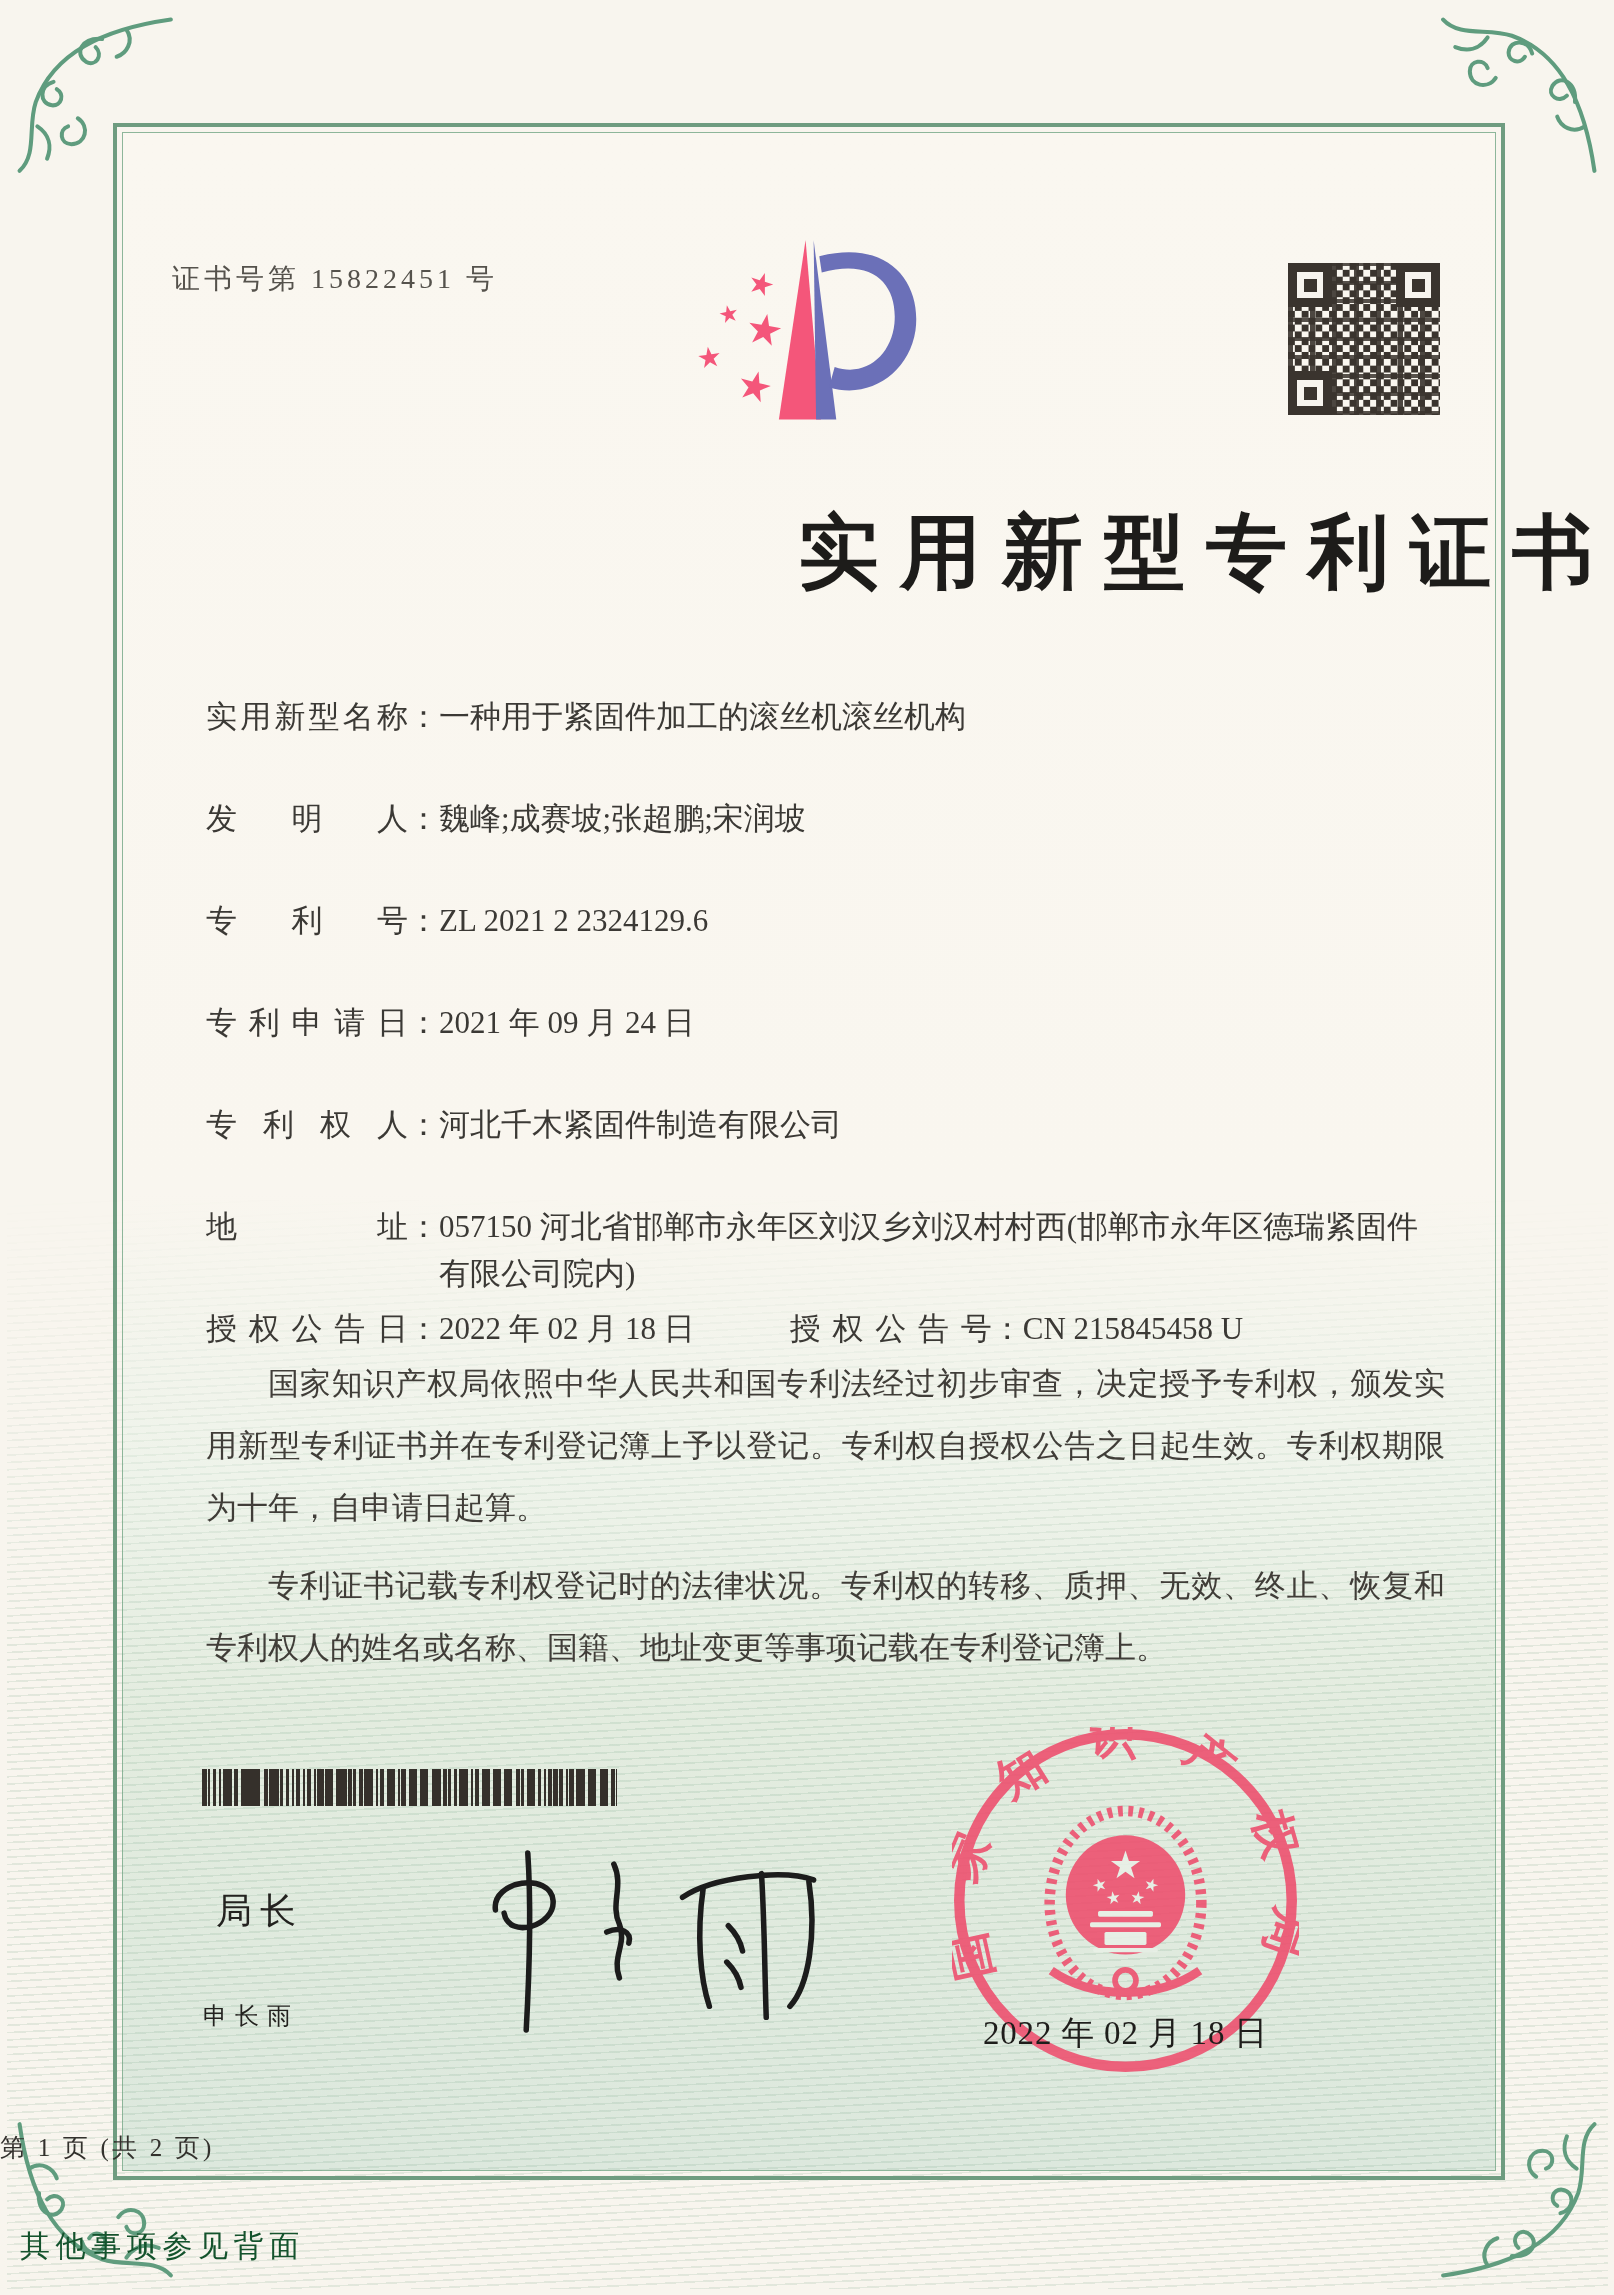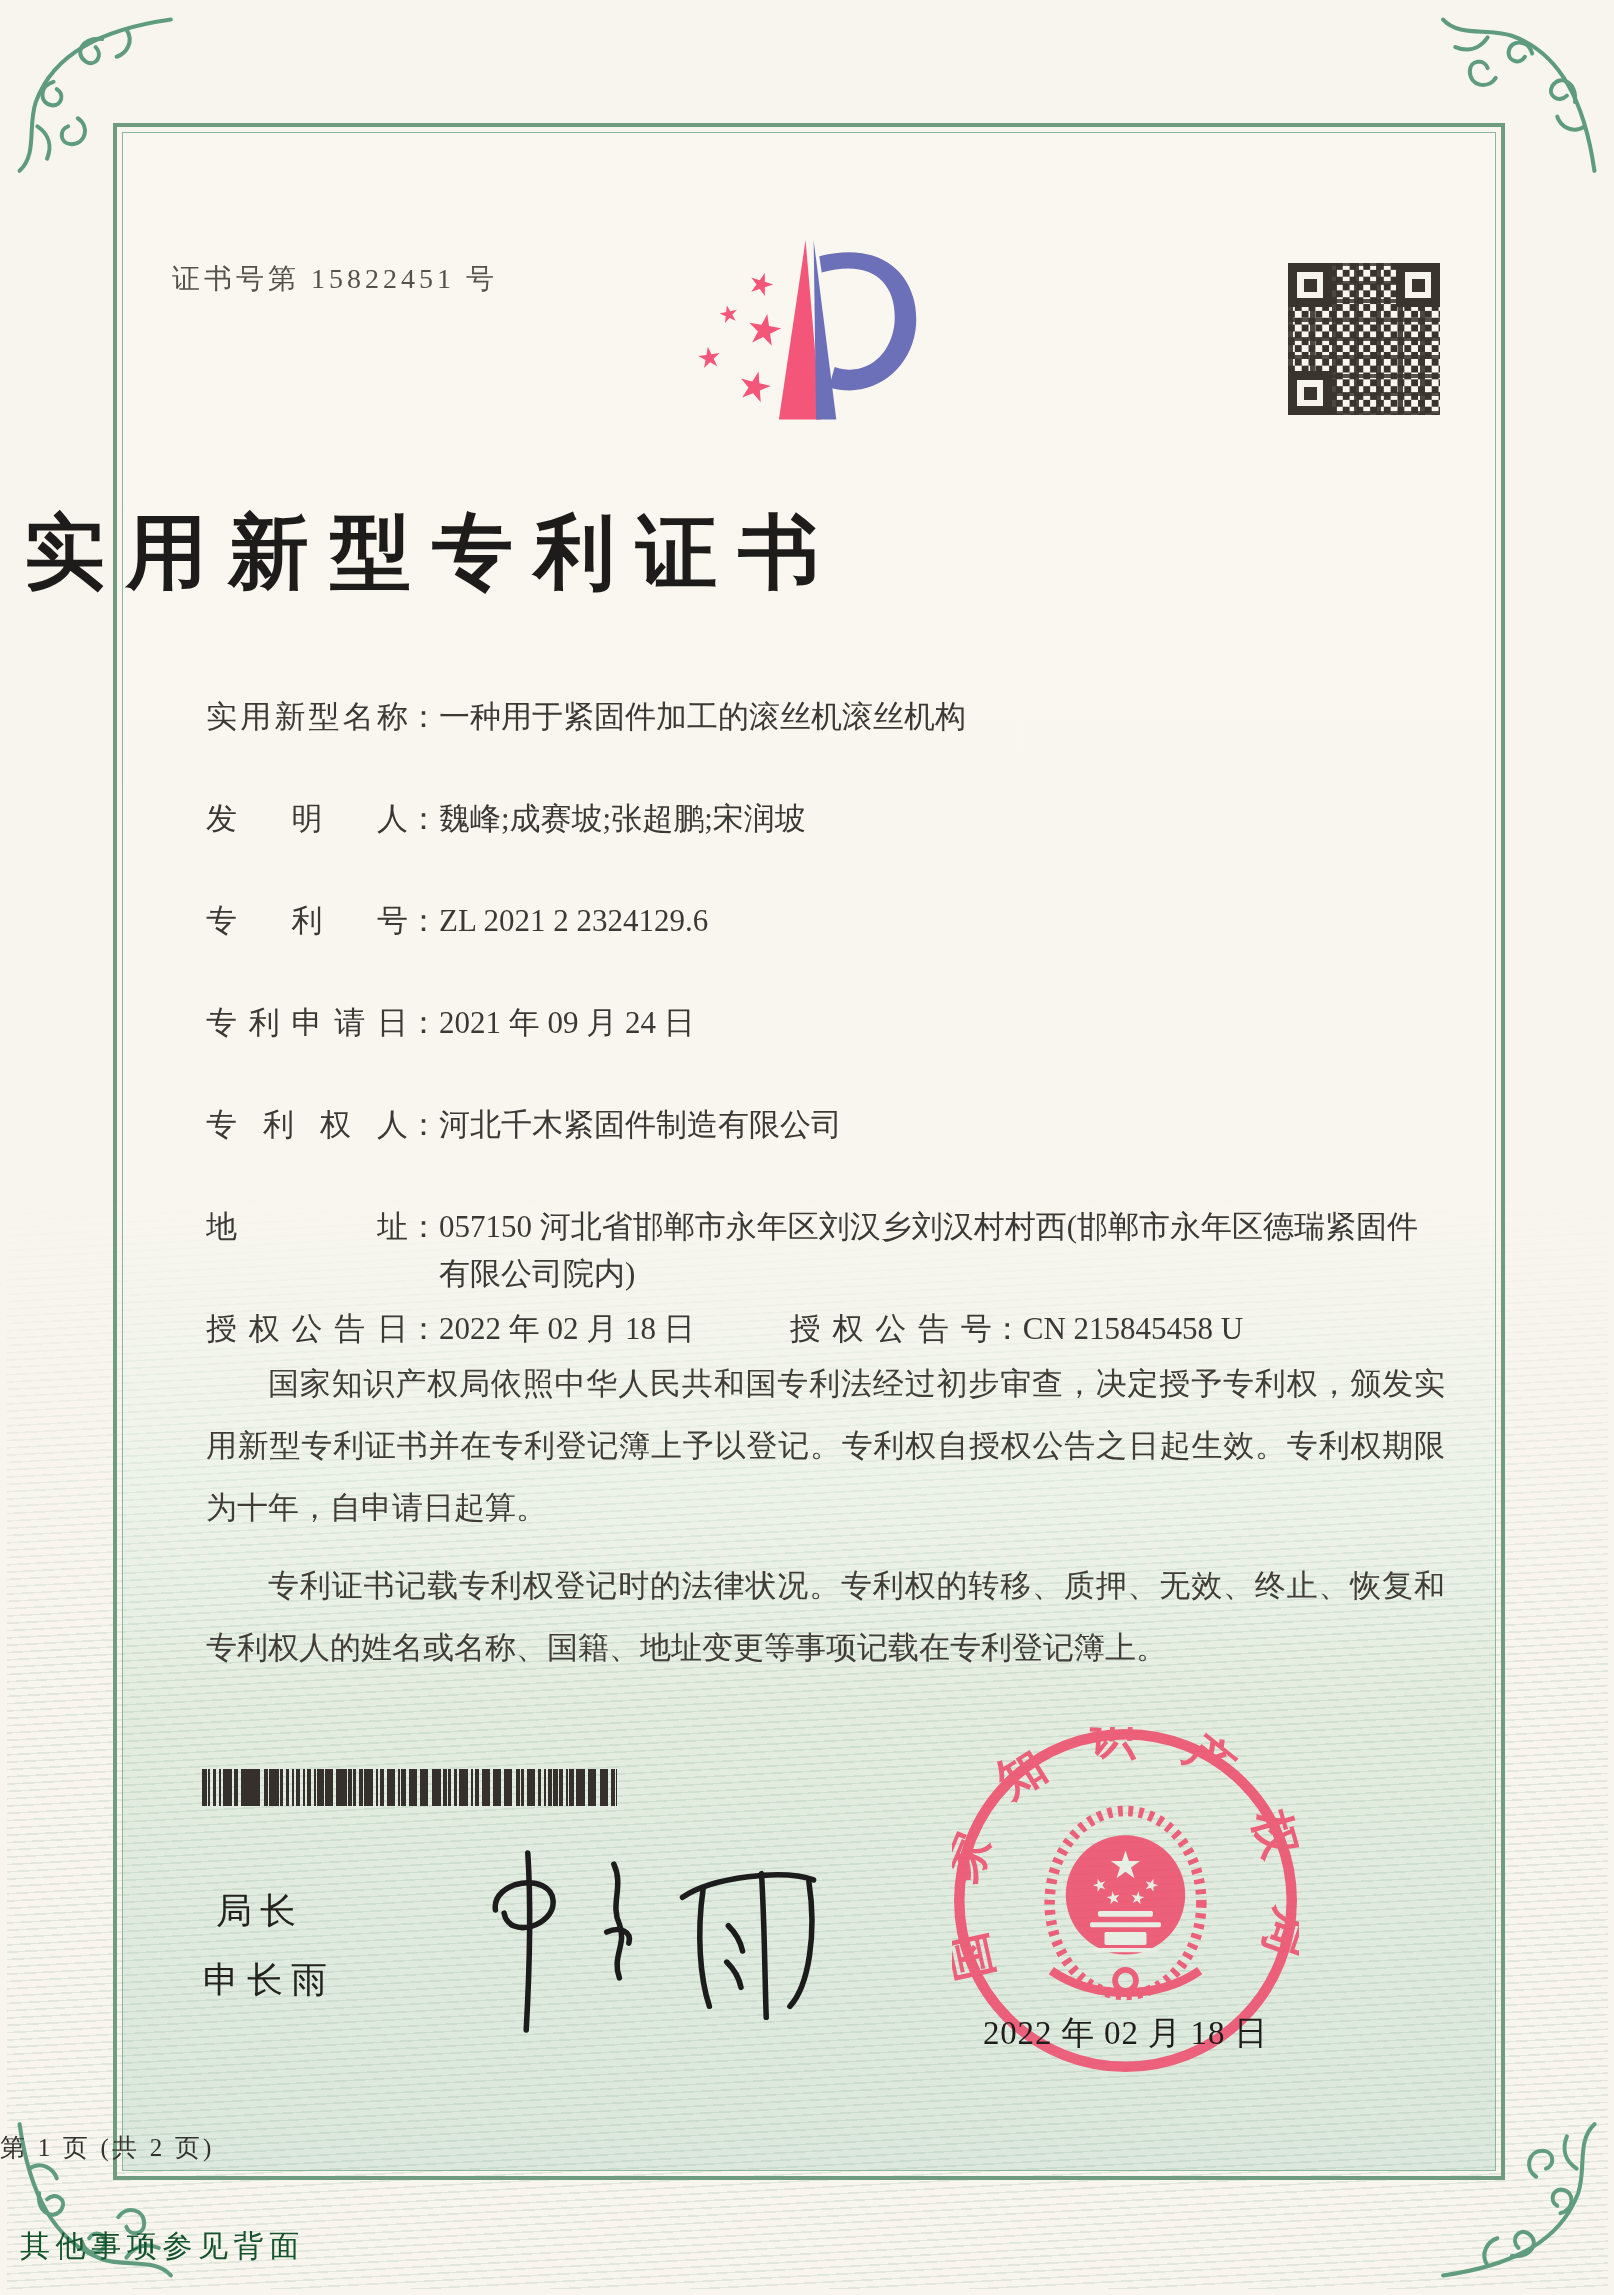--- a/index.html
+++ b/index.html
@@ -38,21 +38,21 @@
     position:absolute;left:1288px;top:263px;width:152px;height:152px;
     background:
       repeating-conic-gradient(#3a342e 0 25%,transparent 0 50%) 0 0/13.7px 13.7px,
       repeating-linear-gradient(90deg,rgba(58,52,46,.9) 0 4.8px,transparent 4.8px 22px),
       repeating-linear-gradient(0deg,rgba(58,52,46,.85) 0 4px,transparent 4px 18.6px);
   }
   .qf{position:absolute;width:44px;height:44px;box-sizing:border-box;border:9px solid #3a342e;background:#f7f4ee;}
   .qf::before{content:'';position:absolute;inset:6.5px;background:#3a342e;}
   .qf-tl{left:0;top:0;} .qf-tr{right:0;top:0;} .qf-bl{left:0;bottom:0;}
   .title{
-    position:absolute;left:16px;right:0;top:499px;text-align:left;
+    position:absolute;left:16px;right:0;top:499px;text-align:right;
     font-size:81px;font-weight:bold;letter-spacing:21px;color:#1d1c1a;padding-left:8px;
   }
   
   .fields{position:absolute;left:206px;top:693px;width:1239px;font-size:31px;color:#3b3935;}
   .f-row{display:flex;margin-bottom:55px;line-height:47px;}
   .f-row.addr{margin-bottom:8px;}
   .f-label{flex:0 0 202px;width:202px;text-align:justify;text-align-last:justify;}
   .f-colon{flex:0 0 31px;}
   .f-value{flex:1;}
   .f-row.grant{display:block;text-decoration:underline;}
@@ -66,21 +66,21 @@
   .body-text p + p{margin-top:16px;}
   
   .barcode{
     position:absolute;left:202px;top:1769px;width:415px;height:37px;
     background:
       repeating-linear-gradient(90deg,#35302b 0 2.4px,transparent 2.4px 5.6px),
       repeating-linear-gradient(90deg,#35302b 0 3.2px,transparent 3.2px 10.5px),
       repeating-linear-gradient(90deg,#35302b 0 4.8px,transparent 4.8px 23.4px);
   }
   .director-label{position:absolute;left:216px;top:1887px;font-size:36px;letter-spacing:8px;color:#23221f;font-family:"Liberation Sans","DejaVu Sans",sans-serif;}
-  .director-name{position:absolute;left:203px;top:1956px;font-size:36px;letter-spacing:8px;color:#23221f;font-family:"Liberation Sans","DejaVu Sans",sans-serif;}
+  .director-name{position:absolute;left:203px;top:2000px;font-size:24px;letter-spacing:8px;color:#23221f;font-family:"Liberation Sans","DejaVu Sans",sans-serif;}
   .signature{position:absolute;left:452px;top:1831px;width:379px;height:202px;}
   .seal{
     position:absolute;left:952px;top:1727px;width:347px;height:347px;
   }
   .seal-date{position:absolute;left:983px;top:2011px;font-size:33px;letter-spacing:0.8px;color:#1e1d1b;white-space:nowrap;}
   .page-no{position:absolute;left:0;right:0;top:2131px;text-align:left;font-size:25px;letter-spacing:3.2px;color:#33312d;}
   .back-note{position:absolute;left:0;right:0;top:2226px;text-align:left;font-size:30px;letter-spacing:5.6px;color:#14532d;padding-left:20px;}
 </style>
 </head>
 <body>

